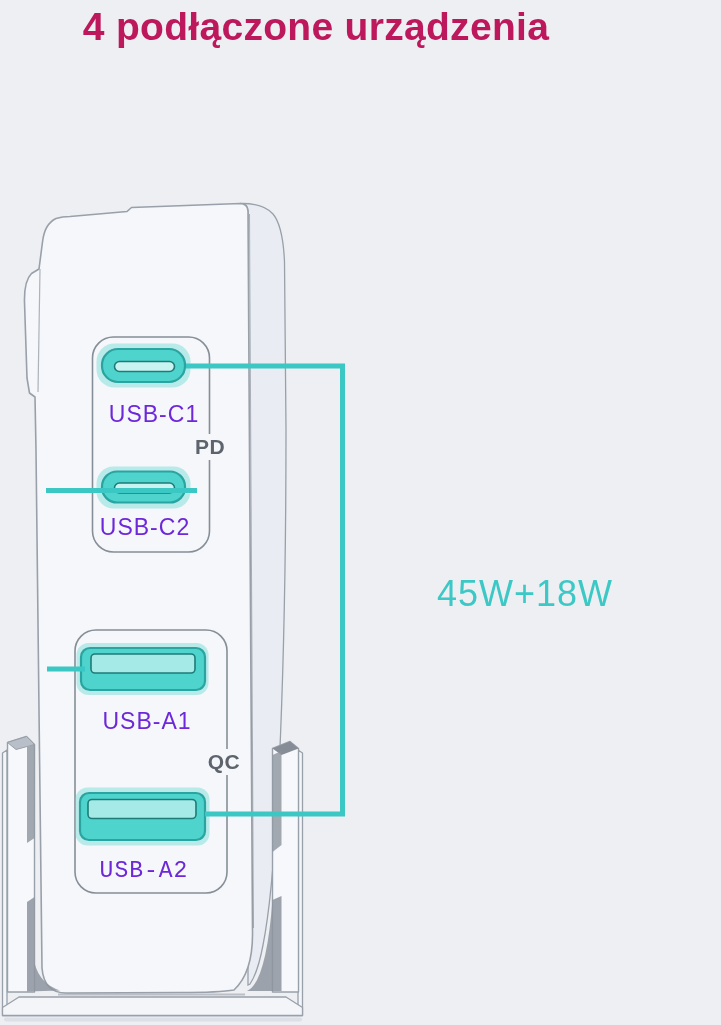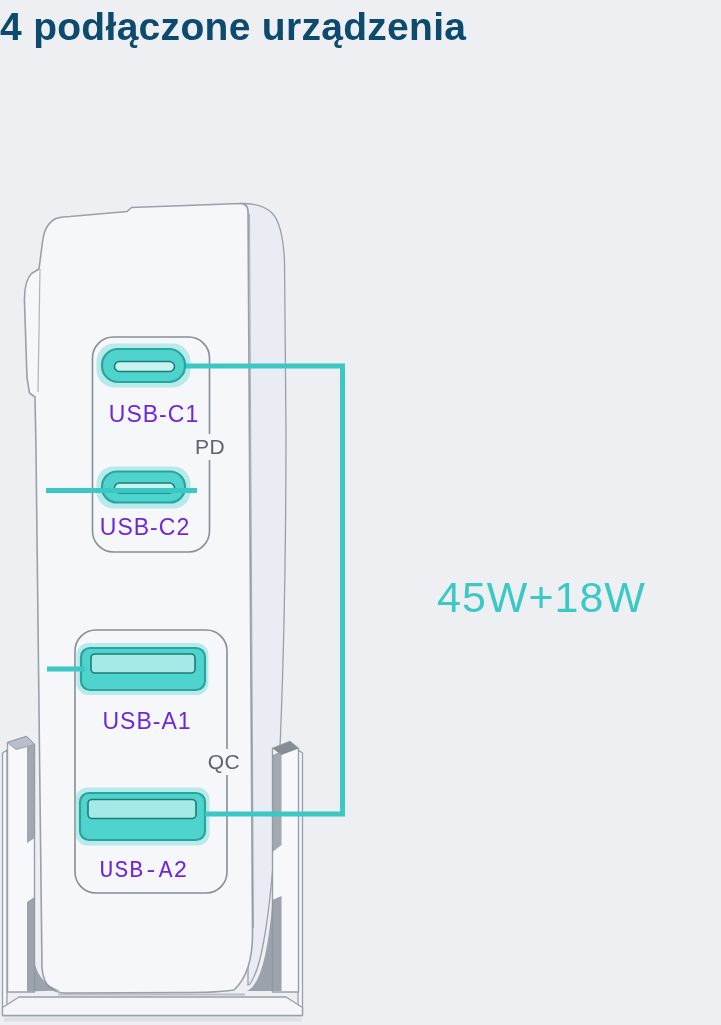--- a/index.html
+++ b/index.html
@@ -5,39 +5,39 @@
   html,body{margin:0;padding:0;}
   body{
     width:721px;height:1025px;overflow:hidden;
     background:#edeff3;
     font-family:"Liberation Sans","DejaVu Sans",sans-serif;
   }
   .stage{position:relative;width:721px;height:1025px;}
   .art{position:absolute;left:0;top:0;width:721px;height:1025px;display:block;}
   .page-title{
     position:absolute;left:0;top:5px;width:632px;
-    text-align:left;font-size:39px;font-weight:bold;color:#0c4a6e;
+    text-align:center;font-size:39px;font-weight:bold;color:#be185d;
     letter-spacing:.3px;white-space:nowrap;
   }
   .port-label{
     position:absolute;transform:translateX(-50%);
     font-size:23px;color:#6d28d9;letter-spacing:1px;white-space:nowrap;
   }
   .group-badge{
     position:absolute;transform:translateX(-50%);
-    font-size:21px;font-weight:normal;color:#5d646d;letter-spacing:.5px;
+    font-size:21px;font-weight:bold;color:#5d646d;letter-spacing:.5px;
     background:#f5f7fa;padding:1px 6px;white-space:nowrap;
   }
   .combo-label{
     position:absolute;left:437px;top:521px;
     font-size:33px;color:#6b7076;letter-spacing:1px;white-space:nowrap;
   }
   .power-label{
     position:absolute;left:437px;top:573px;
-    font-size:43px;color:#3cc8c5;letter-spacing:1px;white-space:nowrap;
+    font-size:36px;color:#3cc8c5;letter-spacing:1px;white-space:nowrap;
   }
 </style>
 </head>
 <body>
 
 <div class="stage">
 
   <svg class="art" viewBox="0 0 721 1025" xmlns="http://www.w3.org/2000/svg">
 
     <path d="M2.5 753 L7 750 L7 1012 L298 1012 L298 750 L302.5 753 L302.5 1015.5 L2.5 1015.5 Z" fill="#f3f5f9" stroke="#99a0aa" stroke-width="1.3" stroke-linejoin="round"></path>

